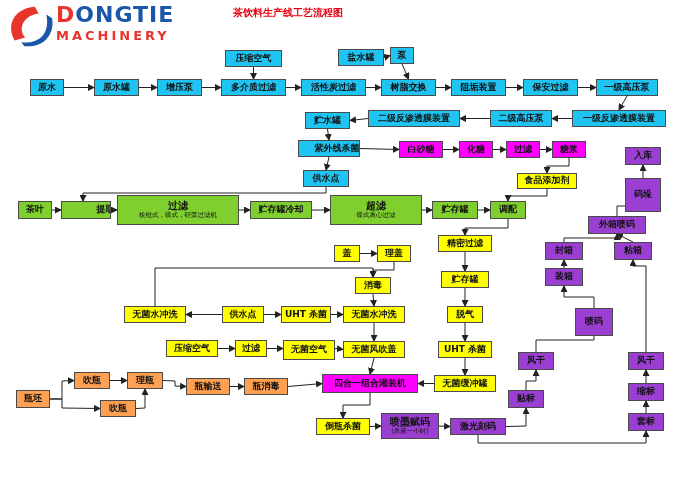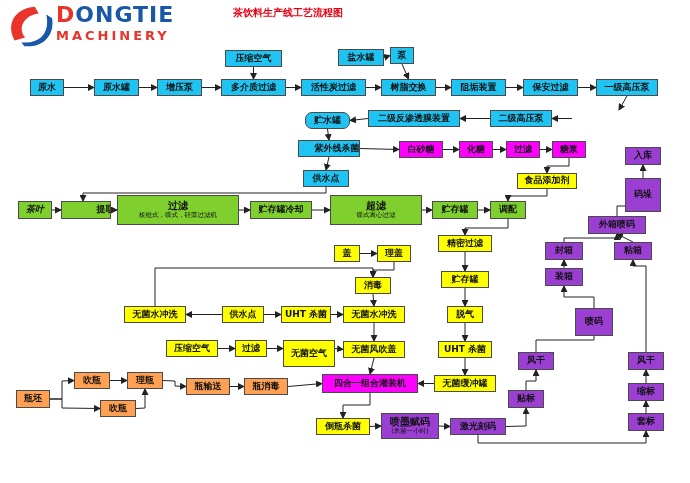--- a/index.html
+++ b/index.html
@@ -155,29 +155,32 @@
       </div>
       <div class="node cyan" style="left: 451px; top: 79px; width: 55px; height: 17px;">
         <div class="lbl">阻垢装置</div>
       </div>
       <div class="node cyan" style="left: 523px; top: 79px; width: 55px; height: 17px;">
         <div class="lbl">保安过滤</div>
       </div>
       <div class="node cyan" style="left: 596px; top: 79px; width: 62px; height: 17px;">
         <div class="lbl">一级高压泵</div>
       </div>
-      <div class="node cyan" style="left: 305px; top: 112px; width: 45px; height: 17px; border-radius: 7px;">
+      <div class="node cyan" style="left: 305px; top: 112px; width: 45px; height: 17px;">
         <div class="lbl">贮水罐</div>
       </div>
       <div class="node cyan" style="left: 368px; top: 110px; width: 92px; height: 17px;">
         <div class="lbl">二级反渗透膜装置</div>
       </div>
       <div class="node cyan" style="left: 490px; top: 110px; width: 62px; height: 17px;">
         <div class="lbl">二级高压泵</div>
       </div>
+      <div class="node cyan" style="left: 572px; top: 110px; width: 94px; height: 17px;">
+        <div class="lbl">一级反渗透膜装置</div>
+      </div>
       <div class="node cyan" style="left: 298px; top: 140px; width: 62px; height: 17px; padding-left: 16px;">
         <div class="lbl">紫外线杀菌</div>
       </div>
       <div class="node magenta" style="left: 399px; top: 141px; width: 44px; height: 17px;">
         <div class="lbl">白砂糖</div>
       </div>
       <div class="node magenta" style="left: 459px; top: 141px; width: 34px; height: 17px;">
         <div class="lbl">化糖</div>
       </div>
       <div class="node magenta" style="left: 506px; top: 141px; width: 34px; height: 17px;">
@@ -191,21 +194,21 @@
       </div>
       <div class="node cyan" style="left: 303px; top: 170px; width: 46px; height: 17px;">
         <div class="lbl">供水点</div>
       </div>
       <div class="node yellow" style="left: 517px; top: 173px; width: 60px; height: 16px;">
         <div class="lbl">食品添加剂</div>
       </div>
       <div class="node purple" style="left: 625px; top: 178px; width: 36px; height: 34px; align-items: center;">
         <div class="lbl">码垛</div>
       </div>
-      <div class="node green" style="left: 18px; top: 201px; width: 34px; height: 18px; font-style: italic;">
+      <div class="node green" style="left: 18px; top: 201px; width: 34px; height: 18px;">
         <div class="lbl">茶叶</div>
       </div>
       <div class="node green" style="left: 61px; top: 201px; width: 44px; height: 18px; padding-left: 48px;">
         <div class="lbl">提取罐</div>
       </div>
       <div class="node green has-sub" style="left: 117px; top: 195px; width: 122px; height: 30px;">
         <div class="lbl">过滤</div>
         <div class="sub">板框式，碟式，硅藻过滤机</div>
       </div>
       <div class="node green" style="left: 250px; top: 201px; width: 62px; height: 18px;">
@@ -292,21 +295,21 @@
       </div>
       <div class="node yellow" style="left: 281px; top: 306px; width: 50px; height: 17px;">
         <div class="lbl">UHT 杀菌</div>
       </div>
       <div class="node yellow" style="left: 166px; top: 340px; width: 52px; height: 17px;">
         <div class="lbl">压缩空气</div>
       </div>
       <div class="node yellow" style="left: 235px; top: 340px; width: 32px; height: 17px;">
         <div class="lbl">过滤</div>
       </div>
-      <div class="node yellow" style="left: 283px; top: 340px; width: 52px; height: 27px;">
+      <div class="node yellow" style="left: 283px; top: 340px; width: 52px; height: 20px;">
         <div class="lbl">无菌空气</div>
       </div>
       <div class="node orange" style="left: 16px; top: 390px; width: 34px; height: 18px;">
         <div class="lbl">瓶坯</div>
       </div>
       <div class="node orange" style="left: 74px; top: 372px; width: 36px; height: 17px;">
         <div class="lbl">吹瓶</div>
       </div>
       <div class="node orange" style="left: 127px; top: 372px; width: 36px; height: 17px;">
         <div class="lbl">理瓶</div>

